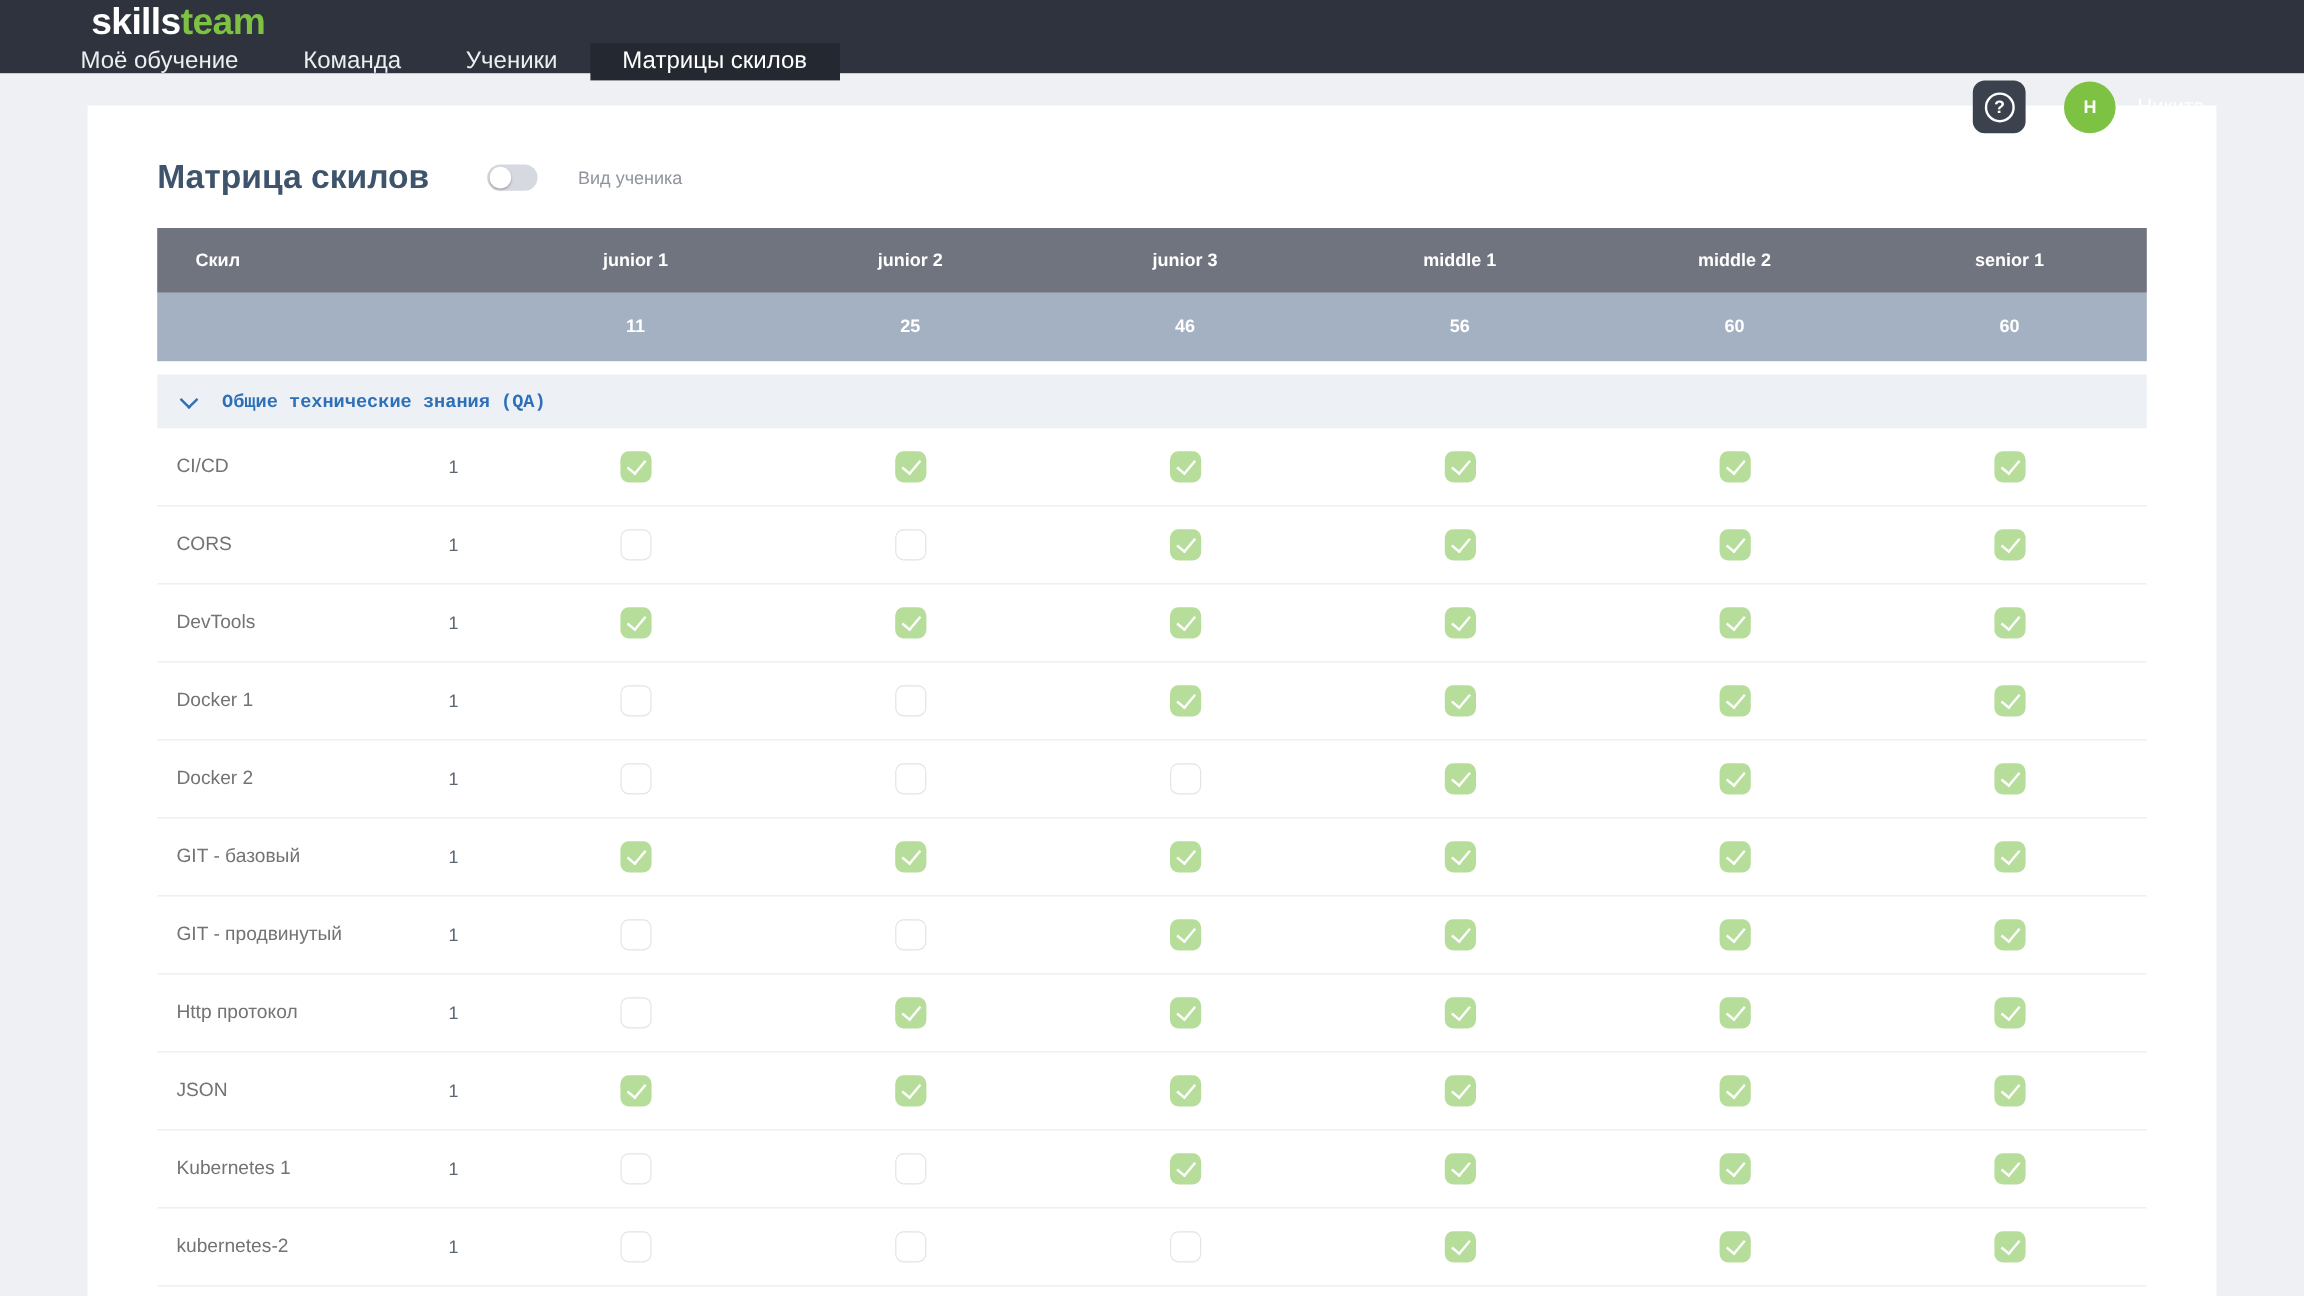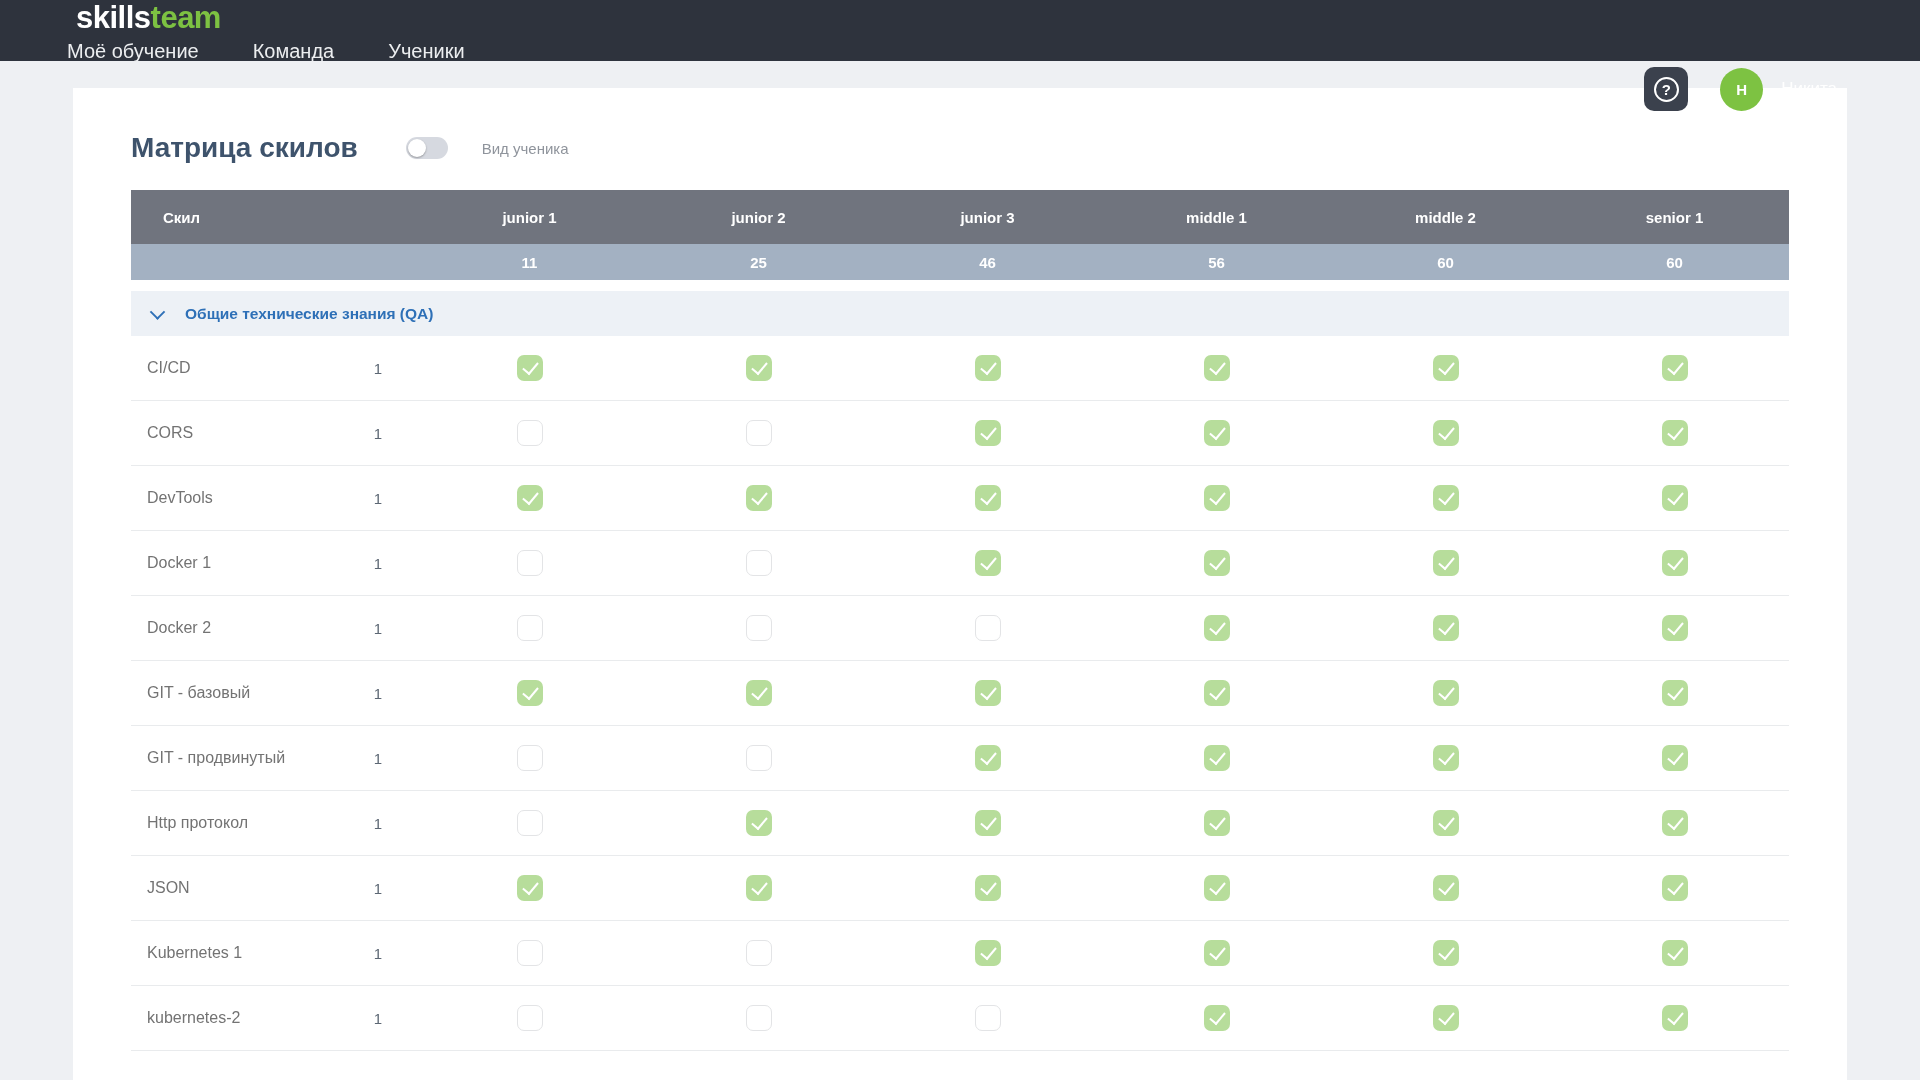--- a/index.html
+++ b/index.html
@@ -90,37 +90,37 @@
     grid-template-columns:210px 74px repeat(6,1fr);
     align-items:center;
   }
   .thead{
     background:var(--header-bg);height:54px;
     color:#ffffff;font-size:15px;font-weight:700;
   }
   .thead .skill-h{grid-column:1 / 3;padding-left:32px;}
   .level-cell{text-align:center;}
   .totals{
-    background:var(--totals-bg);height:36px;
+    background:var(--totals-bg);height:57px;
     color:#ffffff;font-size:15px;font-weight:700;
   }
   .totals .spacer{grid-column:1 / 3;}
   .section-row{
     margin-top:11px;height:45px;background:var(--section-bg);
     display:flex;align-items:center;padding-left:21px;cursor:pointer;
   }
   .chevron{
     width:11px;height:11px;flex:0 0 auto;
     border-left:2.5px solid var(--section-text);
     border-bottom:2.5px solid var(--section-text);
     transform:rotate(-45deg) translate(1px,-1px);
   }
   .section-label{
     margin-left:22px;color:var(--section-text);
-    font-size:15.5px;font-weight:700;
+    font-size:15.5px;font-weight:700;font-family:Liberation Mono, monospace;
   }
   .trow{height:65px;border-bottom:1px solid #e9ebed;}
   .cell-name{padding-left:16px;font-size:16px;color:#737373;}
   .cell-count{text-align:center;font-size:15px;color:#5c6774;}
   .cell-check{display:flex;justify-content:center;}
   .checkbox{
     width:26px;height:26px;border-radius:7px;position:relative;cursor:pointer;
   }
   .checkbox.checked{background:var(--check-green);}
   .checkbox.checked::after{
@@ -135,20 +135,21 @@
 
 <div class="nav">
   <div class="logo">
     <span class="lg-white">skills</span>
       <span class="lg-green">team</span>
   </div>
   <div class="nav-menu">
       <div class="nav-item">Моё обучение</div>
       <div class="nav-item">Команда</div>
       <div class="nav-item">Ученики</div>
+      <div class="nav-item active">Матрицы скилов</div>
     </div>
   <div class="nav-right">
     <div class="help-btn">
       <span class="q-circle">?</span>
     </div>
     <div class="avatar">
       <span>Н</span>
     </div>
     <div class="user-name">Никита</div>
   </div>

